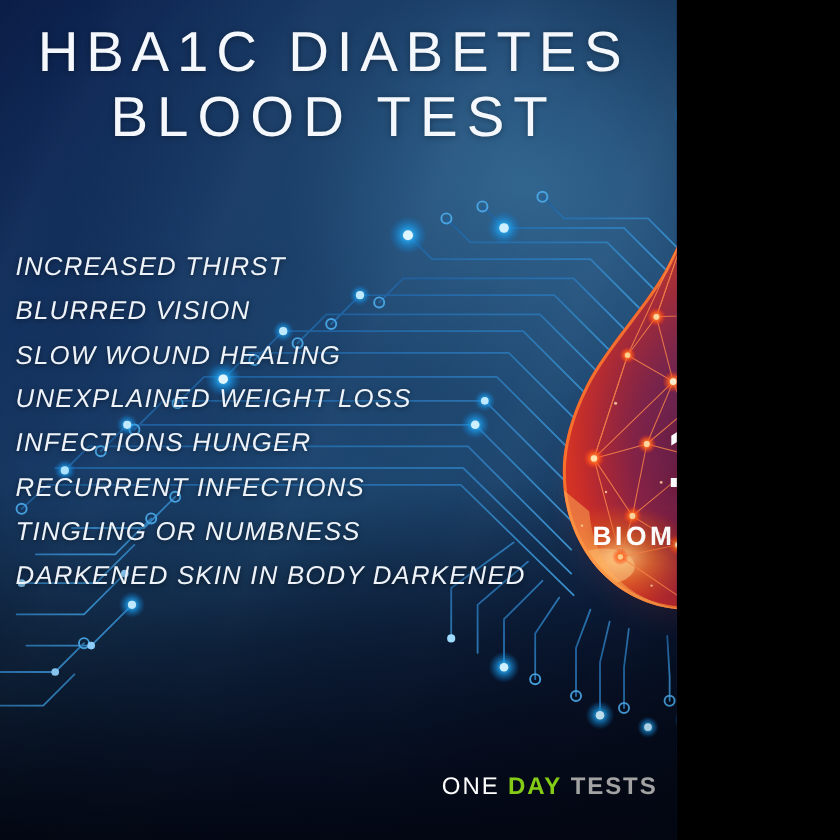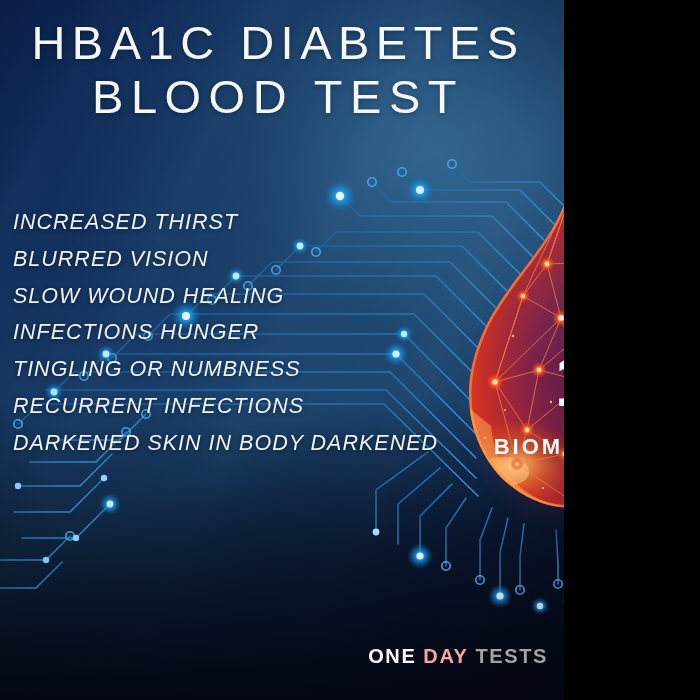--- a/index.html
+++ b/index.html
@@ -113,22 +113,22 @@
 
   
   .logo {
     position: absolute;
     right: 16px; bottom: 32px;
     font-size: 20px;
     font-weight: 700;
     letter-spacing: 1.6px;
     white-space: nowrap;
   }
-  .logo .w-one  { color: #ffffff; font-weight: 700; }
-  .logo .w-day  { color: #fca5a5; font-weight: 700; }
+  .logo .w-one  { color: #ffffff; font-weight: 400; }
+  .logo .w-day  { color: #84cc16; font-weight: 700; }
   .logo .w-tests{ color: #a3a3a3; font-weight: 700; }
   .logo .sp { display: inline-block; width: 7px; }
 </style>
 </head>
 <body>
 
 <div id="stage">
 
   <div class="bg-base2"></div>
   <div class="bg-streaks"></div>
@@ -442,23 +442,24 @@
 
   <div class="title">
     <span class="title-line">HBA1C DIABETES</span>
     <span class="title-line title-line-2">BLOOD TEST</span>
   </div>
 
   <ul class="symptoms">
     <li>INCREASED THIRST</li>
     <li>BLURRED VISION</li>
     <li>SLOW WOUND HEALING</li>
+    <li>UNEXPLAINED WEIGHT LOSS</li>
     <li>INFECTIONS HUNGER</li>
+    <li>RECURRENT INFECTIONS</li>
     <li>TINGLING OR NUMBNESS</li>
-    <li>RECURRENT INFECTIONS</li>
     <li>DARKENED SKIN IN BODY DARKENED</li>
   </ul>
 
   <div class="logo">
     <span class="w-one">ONE</span><span class="sp"></span><span class="w-day">DAY</span><span class="sp"></span><span class="w-tests">TESTS</span>
   </div>
 
 </div>
 
 </body></html>

